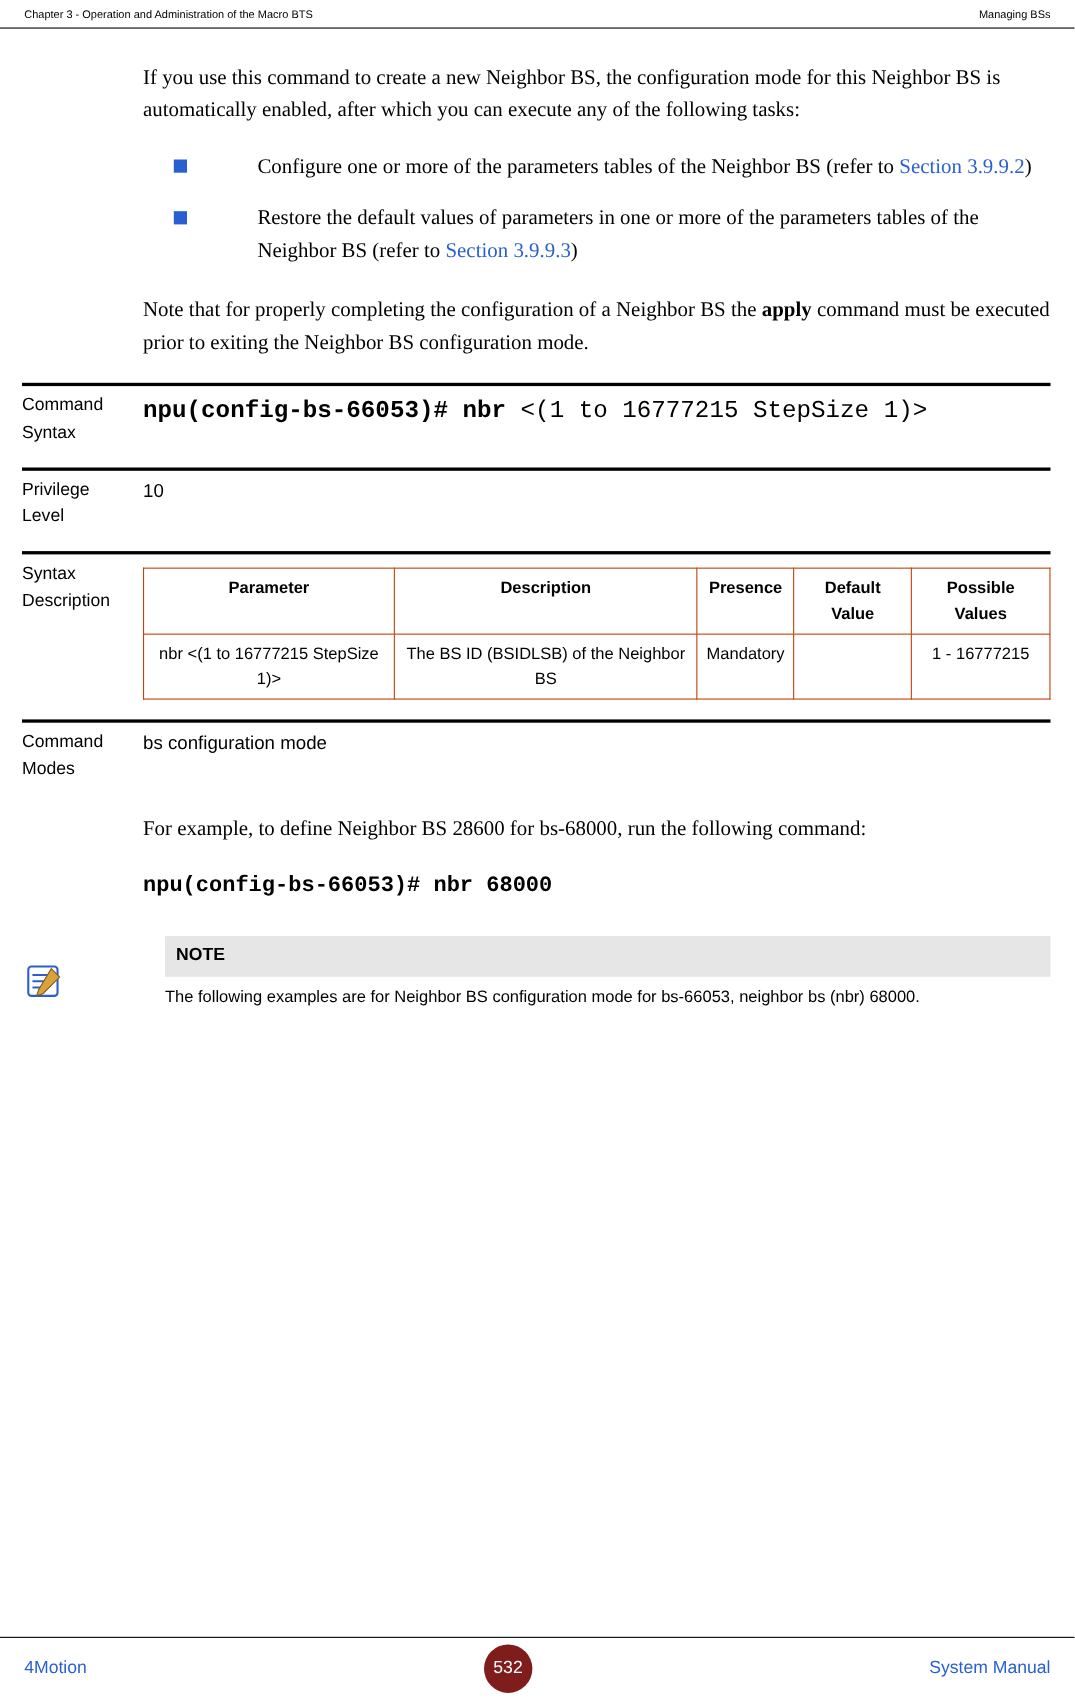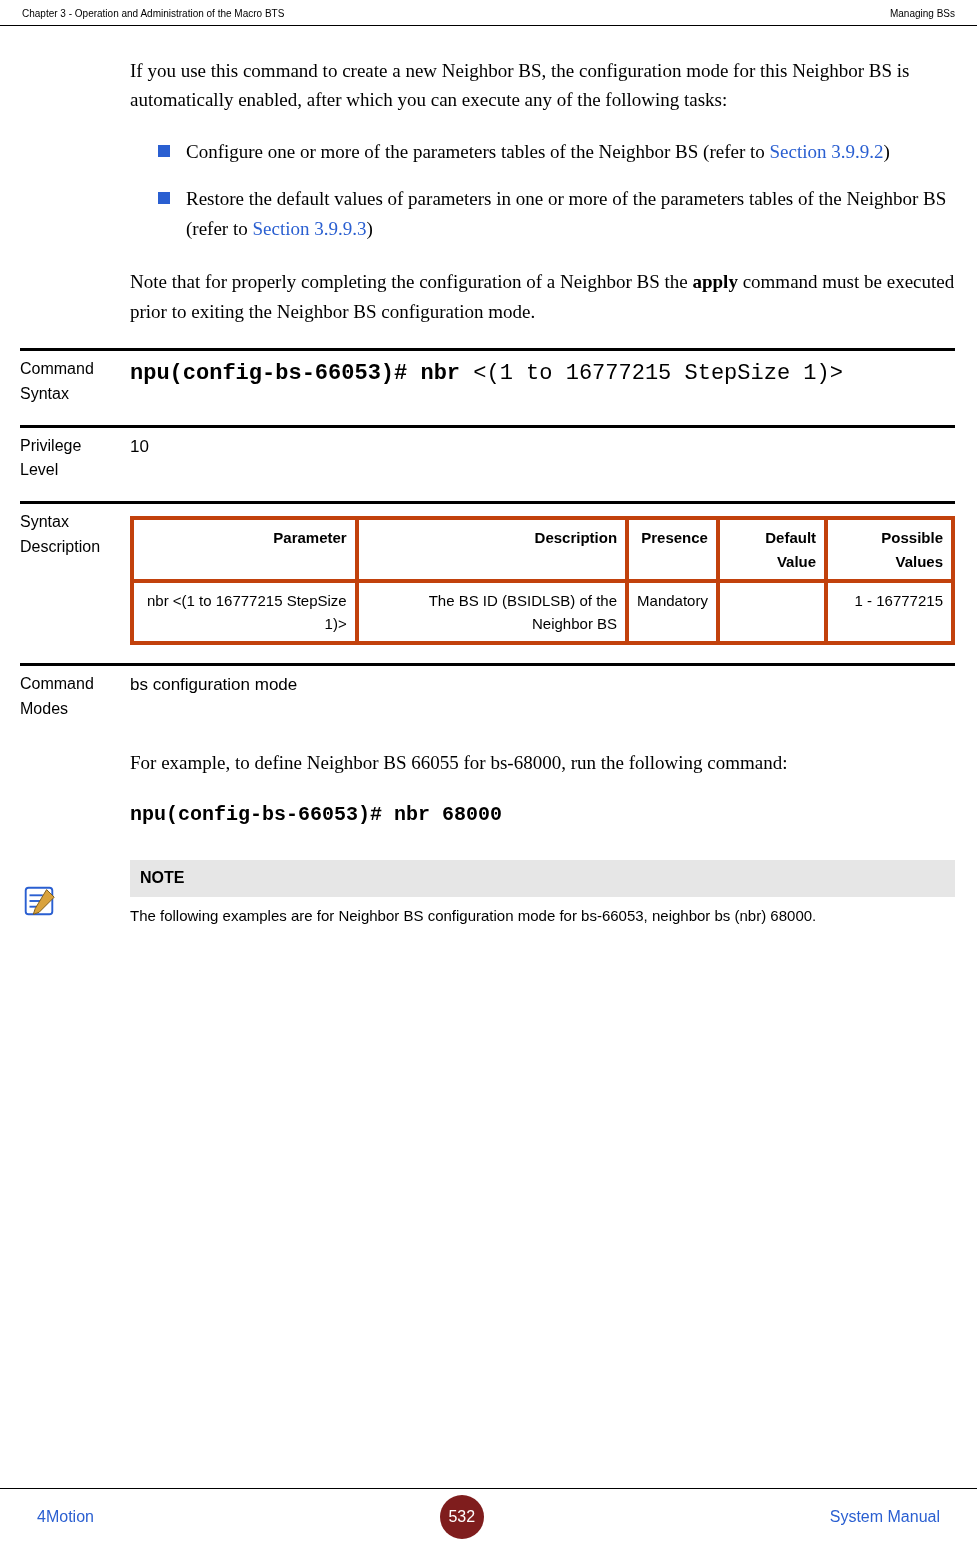--- a/index.html
+++ b/index.html
@@ -19,21 +19,21 @@
       font-size: 10px;
       border-bottom: 1px solid #000;
     }
     .content {
       padding: 30px 22px 0 130px;
       font-size: 19px;
       line-height: 1.55;
     }
     .para { margin-bottom: 22px; }
     .bullet-list { margin: 0 0 24px 28px; }
-    .bullet-item { display: flex; margin-bottom: 18px; }
+    .bullet-item { display: flex; margin-bottom: 18px; gap: 48px; }
     .bullet-square {
       width: 12px; height: 12px; background: #2a5fd1;
       flex: 0 0 12px; margin-top: 8px; margin-right: 16px;
     }
     .bullet-text { flex: 1; }
     .link { color: #2a5fd1; }
     .bold { font-weight: bold; }
     .section-block {
       border-top: 3px solid #000;
       margin-top: 18px;
@@ -57,40 +57,41 @@
       font-size: 22px;
     }
     .syntax-table {
       border-collapse: collapse;
       width: 100%;
       font-family: Arial, Helvetica, sans-serif;
       font-size: 15px;
       margin-top: 6px;
     }
     .syntax-table th, .syntax-table td {
-      border: 4px solid #c2410c;
+      border: 1px solid #c2410c;
       padding: 6px 8px;
-      text-align: right;
+      text-align: center;
       vertical-align: top;
     }
     .syntax-table th { font-weight: bold; }
     .example-block { margin-top: 26px; margin-bottom: 26px; }
     .mono-bold { font-family: 'Courier New', Courier, monospace; font-weight: bold; font-size: 20px; }
     .note-wrap {
       display: flex;
       margin-left: -110px;
       margin-top: 30px;
     }
     .note-icon-cell {
       width: 110px; flex: 0 0 110px;
       display: flex; align-items: flex-start; justify-content: flex-start;
       padding-top: 22px;
     }
     .note-body {
       flex: 1;
+      margin-left: 20px;
     }
     .note-title-bar {
       background: #e6e6e6;
       font-family: Arial, Helvetica, sans-serif;
       font-weight: bold;
       font-size: 16px;
       padding: 6px 10px;
     }
     .note-text {
       font-family: Arial, Helvetica, sans-serif;
@@ -98,21 +99,21 @@
       padding: 8px 10px 8px 0;
       line-height: 1.4;
     }
     .page-footer {
       position: absolute;
       bottom: 6px;
       left: 0; right: 0;
       display: flex;
       align-items: center;
       justify-content: space-between;
-      padding: 0 37px;
+      padding: 0 22px;
       font-family: Arial, Helvetica, sans-serif;
       font-size: 16px;
       border-top: 1px solid #000;
       padding-top: 6px;
     }
     .footer-left { color: #2a5fd1; }
     .footer-right { color: #2a5fd1; }
     .page-badge {
       background: #7f1d1d;
       color: #fff;
@@ -192,21 +193,21 @@
       </table>
     </div>
   </div>
 
   <div class="section-block">
     <div class="section-label">Command Modes</div>
     <div class="section-body" style="font-family: Arial, Helvetica, sans-serif;">bs configuration mode</div>
   </div>
 
   <div class="example-block">
-    <p class="para">For example, to define Neighbor BS 66055 for bs-68000, run the following command:</p>
+    <p class="para">For example, to define Neighbor BS 28600 for bs-68000, run the following command:</p>
     <p class="mono-bold">npu(config-bs-66053)# nbr 68000</p>
   </div>
 
   <div class="note-wrap">
     <div class="note-icon-cell">
       <svg class="note-svg" viewBox="0 0 40 40">
         <rect x="6" y="6" width="28" height="28" rx="3" fill="#fff" stroke="#2a5fd1" stroke-width="2"></rect>
         <line x1="10" y1="14" x2="24" y2="14" stroke="#2a5fd1" stroke-width="2"></line>
         <line x1="10" y1="20" x2="24" y2="20" stroke="#2a5fd1" stroke-width="2"></line>
         <line x1="10" y1="26" x2="20" y2="26" stroke="#2a5fd1" stroke-width="2"></line>

